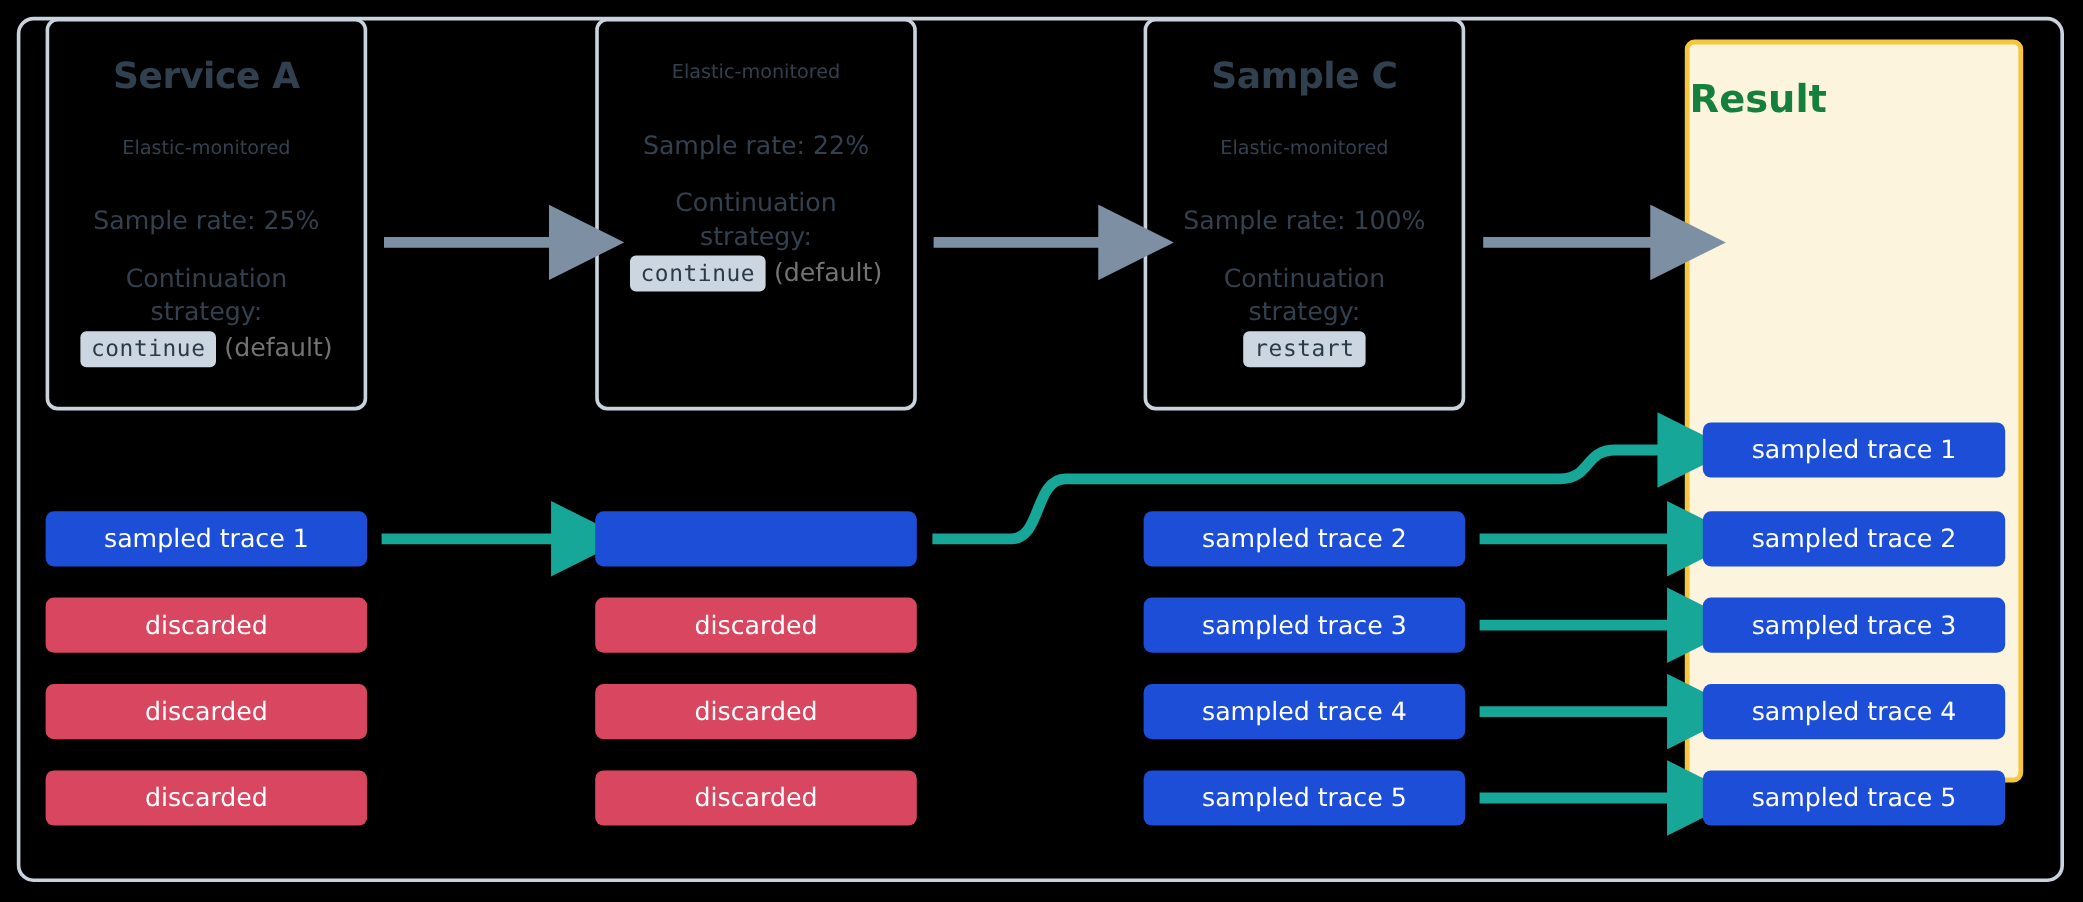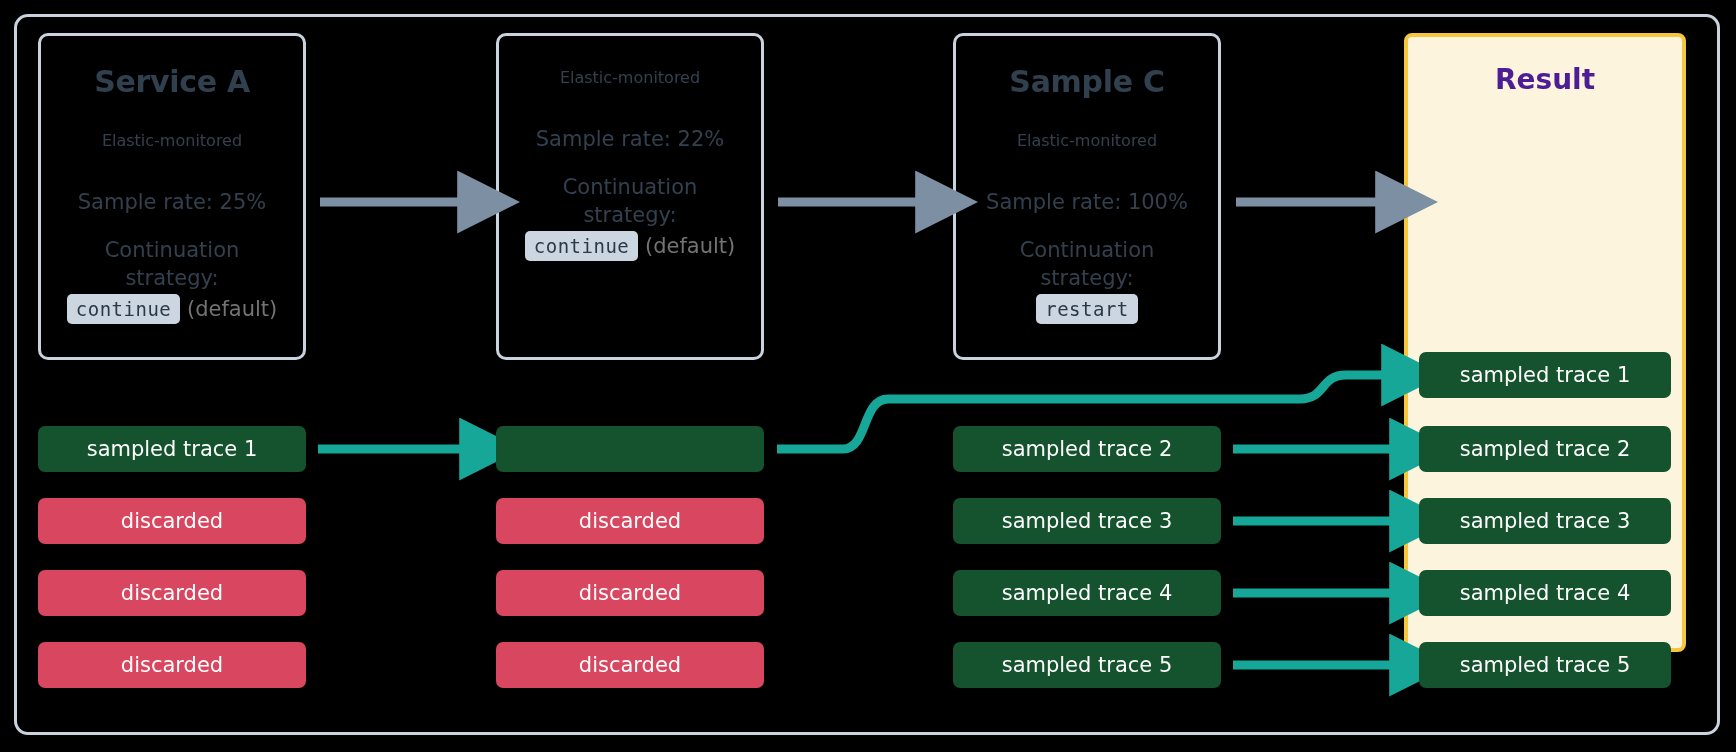--- a/index.html
+++ b/index.html
@@ -4,21 +4,21 @@
 <style>
   html,body{margin:0;padding:0;background:#000;}
   body{width:1736px;height:752px;overflow:hidden;
        font-family:"DejaVu Sans","Liberation Sans",sans-serif;}
   #stage{position:relative;width:1736px;height:752px;background:#000;}
 
   .frame{position:absolute;left:14px;top:14px;width:1706px;height:721px;
          border:3px solid #C8D3DE;border-radius:14px;box-sizing:border-box;}
 
   
-  .svc{position:absolute;top:33px;width:268px;height:327px;
+  .svc{position:absolute;top:15px;width:268px;height:327px;
        border:3px solid #C8D3DE;border-radius:10px;box-sizing:border-box;
        display:flex;flex-direction:column;align-items:center;
        color:#31404E;text-align:center;}
   .svc .title{font-size:30px;font-weight:bold;margin-top:28px;letter-spacing:-.3px;}
   .svc .sub{font-size:16px;margin-top:32px;color:#33414F;}
   .svc .rate{font-size:21px;margin-top:40px;color:#33414F;}
   .svc .cont{font-size:21px;margin-top:22px;line-height:1.34;color:#33414F;}
   .svc .strategyline{margin-top:2px;font-size:21px;white-space:nowrap;}
   .code{display:inline-block;background:#CBD6E0;color:#2B3A47;border-radius:5px;
         padding:4px 9px 4px 9px;font-family:"DejaVu Sans Mono","Liberation Mono",monospace;
@@ -26,28 +26,28 @@
   .paren{font-size:21px;color:#737373;}
 
   #svcA{left:38px;}
   #svcB{left:496px;}
   #svcC{left:953px;}
 
   
   .result{position:absolute;left:1404px;top:33px;width:282px;height:619px;
           background:#FCF4DD;border:4px solid #F6C63F;border-radius:8px;
           box-sizing:border-box;}
-  .result .title{position:absolute;left:0;right:0;top:26px;text-align:center;
-                 font-size:28px;font-weight:bold;color:#4c1d95;}
+  .result .title{position:absolute;left:0;right:0;top:26px;
+                 font-size:32px;font-weight:bold;color:#15803d;}
 
   
   .chip{position:absolute;height:46px;border-radius:7px;
         display:flex;align-items:center;justify-content:center;
         color:#fff;font-size:21px;box-sizing:border-box;}
-  .chip.teal{background:#14532d;}
+  .chip.teal{background:#1d4ed8;}
   .chip.red {background:#D8475F;}
 
   .colA{left:38px;width:268px;}
   .colB{left:496px;width:268px;}
   .colC{left:953px;width:268px;}
   .colR{left:1419px;width:252px;}
 
   
   svg.overlay{position:absolute;left:0;top:0;width:1736px;height:752px;
               pointer-events:none;}

